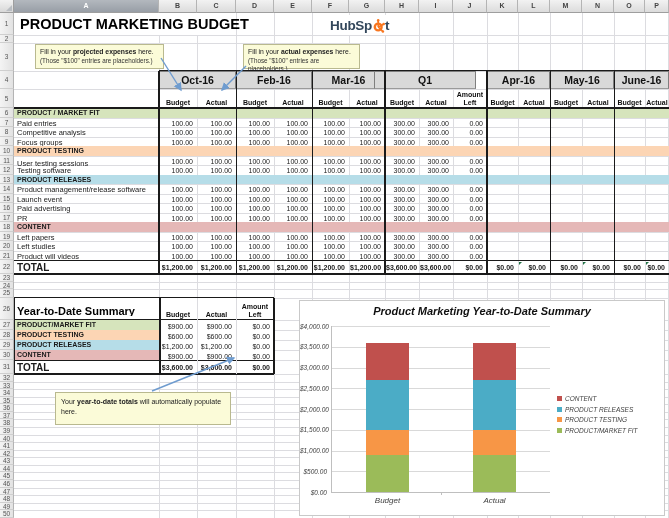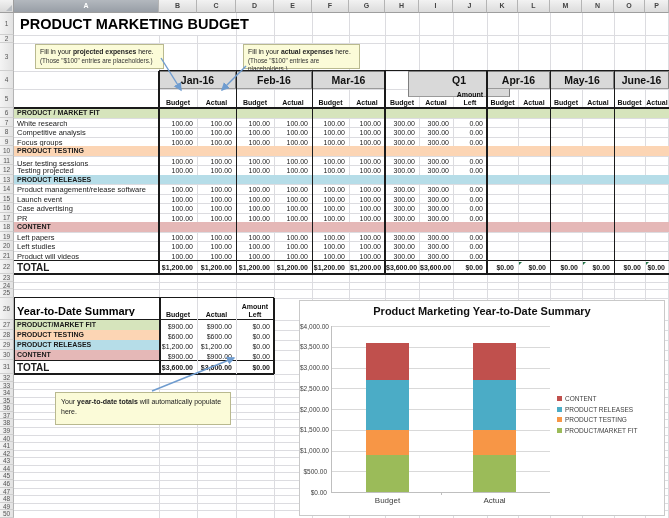--- a/index.html
+++ b/index.html
@@ -25,21 +25,21 @@
     font-weight:bold;font-size:10.5px;color:#111;text-align:center;box-sizing:border-box;}
   .shdr{position:absolute;font-weight:bold;font-size:7px;color:#111;text-align:center;display:flex;align-items:flex-end;justify-content:center;box-sizing:border-box;padding-bottom:2px;line-height:7.5px;}
   .blkv{position:absolute;background:#1a1a1a;}
   .blkh{position:absolute;background:#1a1a1a;}
   .callout{position:absolute;background:#fbfbd8;border:1px solid #b9b98f;box-sizing:border-box;
     font-size:6.8px;color:#222;padding:3px 4px 2px 4px;line-height:8.5px;}
   .callout .l2{font-size:6.3px;color:#333;}
   .tri{position:absolute;width:0;height:0;border-right:3px solid transparent;border-top:3px solid #217346;}
   #title{position:absolute;left:14px;top:13px;width:210px;height:22px;background:#fff;font-weight:bold;font-size:14.5px;color:#000;line-height:22px;padding-left:6px;box-sizing:border-box;white-space:nowrap;}
   #logo{position:absolute;left:330px;top:15px;width:80px;height:20px;background:#fff;display:flex;align-items:center;font-weight:bold;font-size:13.5px;color:#33475b;letter-spacing:-0.3px;}
-  #chart{position:absolute;left:299px;top:300px;width:366px;height:216px;background:#fff;border:1px solid #c9c9c9;box-sizing:border-box;}
+  #chart{position:absolute;left:299px;top:300px;width:366px;height:216px;background:#fff;border:1px solid #c9c9c9;box-sizing:border-box;font-style:italic;}
   #chart-title{position:absolute;left:0;top:4px;width:100%;text-align:center;font-weight:bold;font-size:11px;color:#111;}
   .ct-grid{position:absolute;height:1px;background:#d9d9d9;}
   .ct-ylab{position:absolute;font-size:6.5px;color:#404040;text-align:right;}
   .ct-seg{position:absolute;}
   .ct-cat{position:absolute;font-size:8px;color:#404040;text-align:center;}
   .ct-leg-sq{position:absolute;width:5px;height:5px;}
   .ct-leg-lab{position:absolute;font-size:6.5px;color:#404040;white-space:nowrap;}
   #arrows{position:absolute;left:0;top:0;width:669px;height:518px;pointer-events:none;}
   #ytd-note{position:absolute;left:55px;top:392px;width:176px;height:33px;background:#fbfbd8;border:1px solid #b9b98f;
     box-sizing:border-box;font-size:7px;color:#222;padding:4px 5px;line-height:9.5px;}
@@ -183,55 +183,68 @@
       <div class="rowhdr" style="top: 472.496px; height: 7.583px; line-height: 7.583px;">45</div>
       <div class="rowhdr" style="top: 480.079px; height: 7.583px; line-height: 7.583px;">46</div>
       <div class="rowhdr" style="top: 487.662px; height: 7.583px; line-height: 7.583px;">47</div>
       <div class="rowhdr" style="top: 495.245px; height: 7.583px; line-height: 7.583px;">48</div>
       <div class="rowhdr" style="top: 502.828px; height: 7.583px; line-height: 7.583px;">49</div>
       <div class="rowhdr" style="top: 510.411px; height: 7.583px; line-height: 7.583px;">50</div>
     </div>
 
   <div id="title">PRODUCT MARKETING BUDGET</div>
 
+  <div id="logo">
+    <span>HubSp</span>
+    <svg width="13" height="14" viewBox="0 0 13 14" style="margin:0 0 -2px 0">
+      <circle cx="6.2" cy="8" r="3.4" fill="none" stroke="#f8761f" stroke-width="2.4"></circle>
+      <line x1="6.2" y1="8" x2="6.2" y2="1.8" stroke="#f8761f" stroke-width="1.6"></line>
+      <circle cx="6.2" cy="1.4" r="1.3" fill="#f8761f"></circle>
+      <line x1="6.2" y1="8" x2="11.6" y2="5.2" stroke="#f8761f" stroke-width="1.6"></line>
+      <circle cx="11.7" cy="5" r="1.3" fill="#f8761f"></circle>
+      <line x1="6.2" y1="8" x2="10.6" y2="12.2" stroke="#f8761f" stroke-width="1.6"></line>
+      <circle cx="10.9" cy="12.5" r="1.3" fill="#f8761f"></circle>
+    </svg>
+    <span>t</span>
+  </div>
 
   <div class="callout" id="callout-projected" style="left:35px;top:44px;width:129px;height:25px;">
       <div><span>Fill in your </span><span style="font-weight: bold;">projected expenses</span><span> here.</span></div>
       <div class="l2">(Those "$100" entries are placeholders.)</div>
     </div>
   <div class="callout" id="callout-actual" style="left:243px;top:44px;width:117px;height:25px;">
       <div><span>Fill in your </span><span style="font-weight: bold;">actual expenses</span><span> here.</span></div>
       <div class="l2">(Those "$100" entries are placeholders.)</div>
     </div>
 
   <div id="budget-table">
-      <div class="mhdr" style="left: 159px; top: 71px; width: 77px; height: 18px; line-height: 16px;">Jan-16</div>
+      <div class="mhdr" style="left: 159px; top: 71px; width: 77px; height: 18px; line-height: 16px;">Oct-16</div>
       <div class="mhdr" style="left: 236px; top: 71px; width: 76px; height: 18px; line-height: 16px;">Feb-16</div>
       <div class="mhdr" style="left: 312px; top: 71px; width: 73px; height: 18px; line-height: 16px;">Mar-16</div>
-      <div class="mhdr" style="left: 408px; top: 71px; width: 102px; height: 26px; line-height: 16px;">Q1</div>
+      <div class="mhdr" style="left: 374px; top: 71px; width: 102px; height: 18px; line-height: 16px;">Q1</div>
       <div class="mhdr" style="left: 487px; top: 71px; width: 63px; height: 18px; line-height: 16px;">Apr-16</div>
       <div class="mhdr" style="left: 550px; top: 71px; width: 64px; height: 18px; line-height: 16px;">May-16</div>
       <div class="mhdr" style="left: 614px; top: 71px; width: 55px; height: 18px; line-height: 16px;">June-16</div>
       <div class="shdr" style="left: 159px; top: 89px; width: 38px; height: 19px;">Budget</div>
       <div class="shdr" style="left: 197px; top: 89px; width: 39px; height: 19px;">Actual</div>
       <div class="shdr" style="left: 236px; top: 89px; width: 38px; height: 19px;">Budget</div>
       <div class="shdr" style="left: 274px; top: 89px; width: 38px; height: 19px;">Actual</div>
       <div class="shdr" style="left: 312px; top: 89px; width: 37px; height: 19px;">Budget</div>
       <div class="shdr" style="left: 349px; top: 89px; width: 36px; height: 19px;">Actual</div>
       <div class="shdr" style="left: 385px; top: 89px; width: 34px; height: 19px;">Budget</div>
       <div class="shdr" style="left: 419px; top: 89px; width: 34px; height: 19px;">Actual</div>
       <div class="shdr" style="left: 453px; top: 89px; width: 34px; height: 19px;">Amount Left</div>
       <div class="shdr" style="left: 487px; top: 89px; width: 31px; height: 19px;">Budget</div>
       <div class="shdr" style="left: 518px; top: 89px; width: 32px; height: 19px;">Actual</div>
       <div class="shdr" style="left: 550px; top: 89px; width: 32px; height: 19px;">Budget</div>
       <div class="shdr" style="left: 582px; top: 89px; width: 32px; height: 19px;">Actual</div>
       <div class="shdr" style="left: 614px; top: 89px; width: 31px; height: 19px;">Budget</div>
       <div class="shdr" style="left: 645px; top: 89px; width: 24px; height: 19px;">Actual</div>
       <div class="band" style="left: 14px; top: 108px; width: 655px; height: 9.5px; background: rgb(214, 228, 188);">PRODUCT / MARKET FIT</div>
-      <div class="celllab" style="left: 17px; top: 118.5px; width: 139px; height: 8.5px;">White research</div>
+      <div class="celllab" style="left: 17px; top: 118.5px; width: 139px; height: 8.5px;">Paid entries</div>
       <div class="cellv" style="left: 160px; top: 118.5px; width: 33px; height: 8.5px;">100.00</div>
       <div class="cellv" style="left: 198px; top: 118.5px; width: 34px; height: 8.5px;">100.00</div>
       <div class="cellv" style="left: 237px; top: 118.5px; width: 33px; height: 8.5px;">100.00</div>
       <div class="cellv" style="left: 275px; top: 118.5px; width: 33px; height: 8.5px;">100.00</div>
       <div class="cellv" style="left: 313px; top: 118.5px; width: 32px; height: 8.5px;">100.00</div>
       <div class="cellv" style="left: 350px; top: 118.5px; width: 31px; height: 8.5px;">100.00</div>
       <div class="cellv" style="left: 386px; top: 118.5px; width: 29px; height: 8.5px;">300.00</div>
       <div class="cellv" style="left: 420px; top: 118.5px; width: 29px; height: 8.5px;">300.00</div>
       <div class="cellv" style="left: 454px; top: 118.5px; width: 29px; height: 8.5px;">0.00</div>
       <div class="celllab" style="left: 17px; top: 128px; width: 139px; height: 8.5px;">Competitive analysis</div>
@@ -258,21 +271,21 @@
       <div class="celllab" style="left: 17px; top: 159px; width: 139px; height: 8.5px;">User testing sessions</div>
       <div class="cellv" style="left: 160px; top: 156.5px; width: 33px; height: 8.5px;">100.00</div>
       <div class="cellv" style="left: 198px; top: 156.5px; width: 34px; height: 8.5px;">100.00</div>
       <div class="cellv" style="left: 237px; top: 156.5px; width: 33px; height: 8.5px;">100.00</div>
       <div class="cellv" style="left: 275px; top: 156.5px; width: 33px; height: 8.5px;">100.00</div>
       <div class="cellv" style="left: 313px; top: 156.5px; width: 32px; height: 8.5px;">100.00</div>
       <div class="cellv" style="left: 350px; top: 156.5px; width: 31px; height: 8.5px;">100.00</div>
       <div class="cellv" style="left: 386px; top: 156.5px; width: 29px; height: 8.5px;">300.00</div>
       <div class="cellv" style="left: 420px; top: 156.5px; width: 29px; height: 8.5px;">300.00</div>
       <div class="cellv" style="left: 454px; top: 156.5px; width: 29px; height: 8.5px;">0.00</div>
-      <div class="celllab" style="left: 17px; top: 166px; width: 139px; height: 8.5px;">Testing projected</div>
+      <div class="celllab" style="left: 17px; top: 166px; width: 139px; height: 8.5px;">Testing software</div>
       <div class="cellv" style="left: 160px; top: 166px; width: 33px; height: 8.5px;">100.00</div>
       <div class="cellv" style="left: 198px; top: 166px; width: 34px; height: 8.5px;">100.00</div>
       <div class="cellv" style="left: 237px; top: 166px; width: 33px; height: 8.5px;">100.00</div>
       <div class="cellv" style="left: 275px; top: 166px; width: 33px; height: 8.5px;">100.00</div>
       <div class="cellv" style="left: 313px; top: 166px; width: 32px; height: 8.5px;">100.00</div>
       <div class="cellv" style="left: 350px; top: 166px; width: 31px; height: 8.5px;">100.00</div>
       <div class="cellv" style="left: 386px; top: 166px; width: 29px; height: 8.5px;">300.00</div>
       <div class="cellv" style="left: 420px; top: 166px; width: 29px; height: 8.5px;">300.00</div>
       <div class="cellv" style="left: 454px; top: 166px; width: 29px; height: 8.5px;">0.00</div>
       <div class="band" style="left: 14px; top: 174.5px; width: 655px; height: 9.5px; background: rgb(182, 221, 232);">PRODUCT RELEASES</div>
@@ -289,21 +302,21 @@
       <div class="celllab" style="left: 17px; top: 194.5px; width: 139px; height: 8.5px;">Launch event</div>
       <div class="cellv" style="left: 160px; top: 194.5px; width: 33px; height: 8.5px;">100.00</div>
       <div class="cellv" style="left: 198px; top: 194.5px; width: 34px; height: 8.5px;">100.00</div>
       <div class="cellv" style="left: 237px; top: 194.5px; width: 33px; height: 8.5px;">100.00</div>
       <div class="cellv" style="left: 275px; top: 194.5px; width: 33px; height: 8.5px;">100.00</div>
       <div class="cellv" style="left: 313px; top: 194.5px; width: 32px; height: 8.5px;">100.00</div>
       <div class="cellv" style="left: 350px; top: 194.5px; width: 31px; height: 8.5px;">100.00</div>
       <div class="cellv" style="left: 386px; top: 194.5px; width: 29px; height: 8.5px;">300.00</div>
       <div class="cellv" style="left: 420px; top: 194.5px; width: 29px; height: 8.5px;">300.00</div>
       <div class="cellv" style="left: 454px; top: 194.5px; width: 29px; height: 8.5px;">0.00</div>
-      <div class="celllab" style="left: 17px; top: 204px; width: 139px; height: 8.5px;">Case advertising</div>
+      <div class="celllab" style="left: 17px; top: 204px; width: 139px; height: 8.5px;">Paid advertising</div>
       <div class="cellv" style="left: 160px; top: 204px; width: 33px; height: 8.5px;">100.00</div>
       <div class="cellv" style="left: 198px; top: 204px; width: 34px; height: 8.5px;">100.00</div>
       <div class="cellv" style="left: 237px; top: 204px; width: 33px; height: 8.5px;">100.00</div>
       <div class="cellv" style="left: 275px; top: 204px; width: 33px; height: 8.5px;">100.00</div>
       <div class="cellv" style="left: 313px; top: 204px; width: 32px; height: 8.5px;">100.00</div>
       <div class="cellv" style="left: 350px; top: 204px; width: 31px; height: 8.5px;">100.00</div>
       <div class="cellv" style="left: 386px; top: 204px; width: 29px; height: 8.5px;">300.00</div>
       <div class="cellv" style="left: 420px; top: 204px; width: 29px; height: 8.5px;">300.00</div>
       <div class="cellv" style="left: 454px; top: 204px; width: 29px; height: 8.5px;">0.00</div>
       <div class="celllab" style="left: 17px; top: 213.5px; width: 139px; height: 8.5px;">PR</div>

